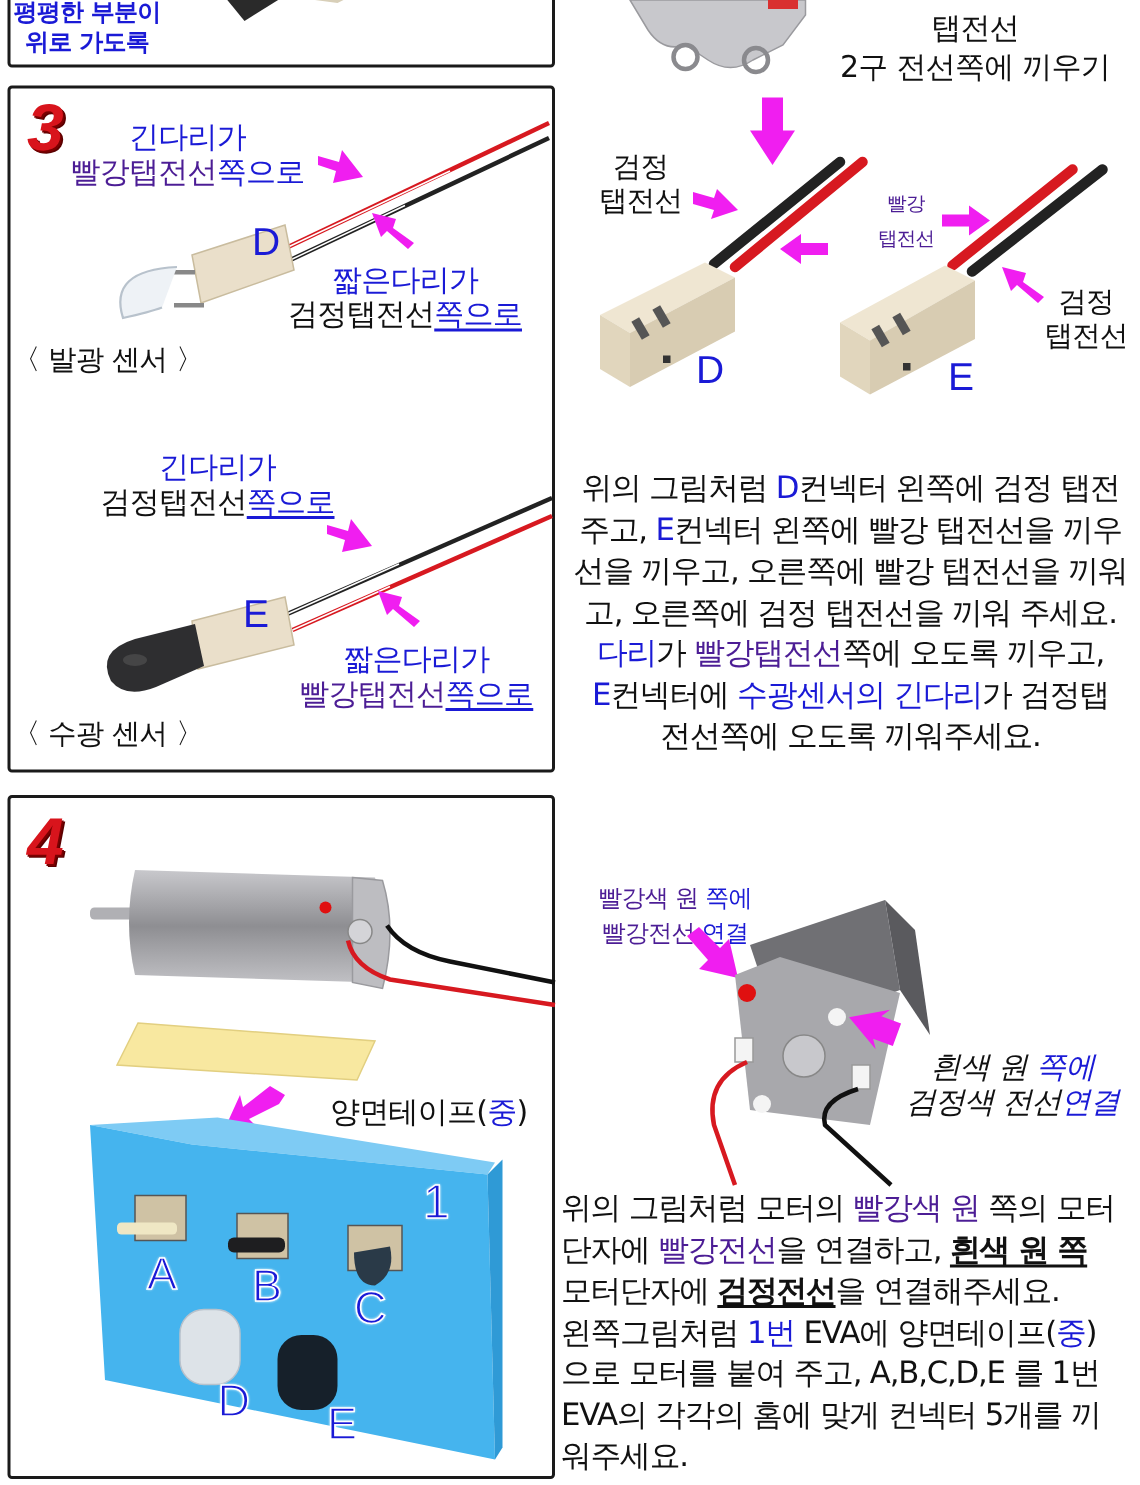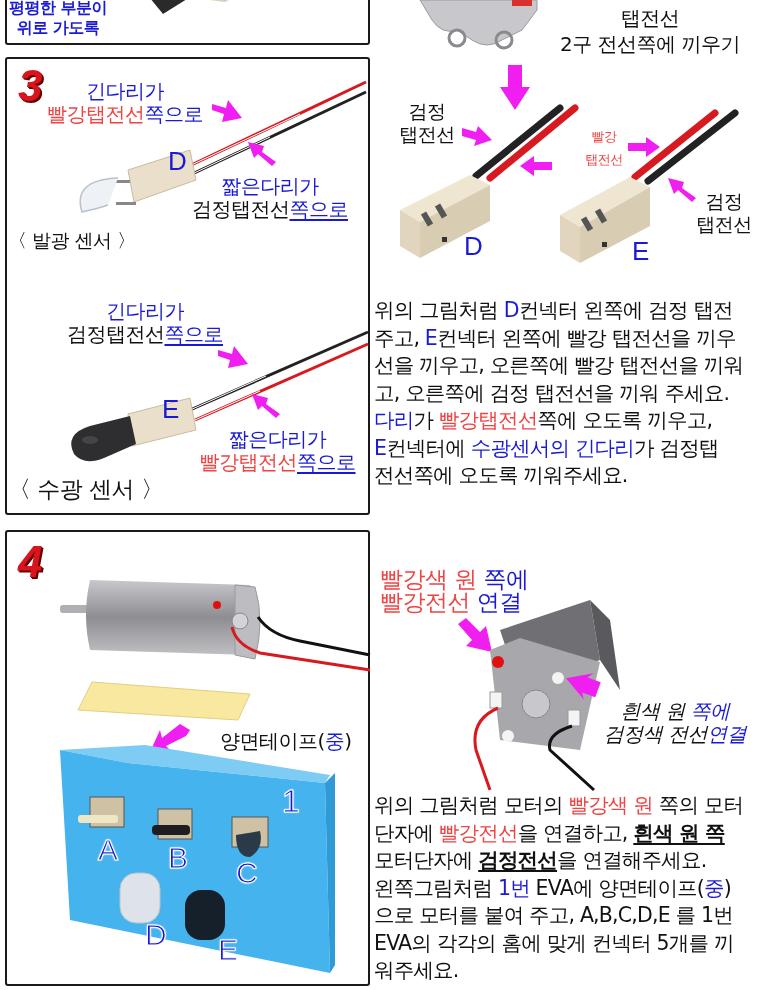--- a/index.html
+++ b/index.html
@@ -1,19 +1,19 @@
 <!DOCTYPE html>
 <html><head>
 <meta charset="utf-8">
 <style>
   * { box-sizing: border-box; margin: 0; padding: 0; }
   html, body { width: 760px; height: 990px; background: #ffffff; overflow: hidden; }
   body { position: relative; font-family: "DejaVu Sans", "Liberation Sans", sans-serif; color: #111; }
   .box { position: absolute; border: 2px solid #1a1a1a; border-radius: 3px; background: #fff; }
-  .red { color: #ef4444; }
+  .red { color: #4c1d95; }
   .blue { color: #1a1ad6; }
   .blk { color: #111; }
   .step-num { position: absolute; font-family: "Liberation Sans", sans-serif; font-weight: bold; font-style: italic;
     color: #d8141c; font-size: 44px; line-height: 1; text-shadow: 1px 1px 0 #7a0000, 2px 2px 0 #5a0000; }
   .lbl { position: absolute; font-size: 19px; line-height: 23px; text-align: center; white-space: nowrap; letter-spacing: -0.5px; }
   .lbl-big { position: absolute; font-size: 21px; line-height: 26px; text-align: center; white-space: nowrap; letter-spacing: -0.5px; }
   .para { position: absolute; font-size: 20.5px; line-height: 27.5px; letter-spacing: -0.8px; white-space: nowrap; }
   .u { text-decoration: underline; text-underline-offset: 3px; }
   .bold { font-weight: bold; }
   .letter { position: absolute; font-family: "Liberation Sans", sans-serif; color: #1a1ad6; font-size: 26px; line-height: 1; }
@@ -148,23 +148,23 @@
 <svg width="30" height="24" style="left:218px; top:346px;">
   <polygon points="0,4 14,8 16,0 30,18 10,22 12,14 0,10" fill="#f01ef0"></polygon>
 </svg>
 <svg width="28" height="24" style="left:252px; top:394px;">
   <polygon points="28,20 14,10 16,4 0,0 6,16 10,12 24,24" fill="#f01ef0"></polygon>
 </svg>
 <div class="lbl" style="left:190px; top:428px; width:175px; font-size:20px;">
   <div class="blue">짧은다리가</div>
   <div><span class="red">빨강탭전선</span><span class="blue u">쪽으로</span></div>
 </div>
-<div class="lbl blk" style="left:8px; top:478px; text-align:left; font-size:23px;">〈 수광 센서 〉</div>
-
-<div class="para" id="step3-para" style="left:374px; top:297px; width:386px;">
+<div class="lbl blk" style="left:8px; top:478px; text-align:left; font-size:19px;">〈 수광 센서 〉</div>
+
+<div class="para" id="step3-para" style="left:374px; top:312px; width:386px;text-align:center;">
     <div><span class="blk">위의 그림처럼 </span><span class="blue">D</span><span class="blk">컨넥터 왼쪽에 검정 탭전</span></div>
     <div><span class="blk">주고, </span><span class="blue">E</span><span class="blk">컨넥터 왼쪽에 빨강 탭전선을 끼우</span></div>
     <div><span class="blk">선을 끼우고, 오른쪽에 빨강 탭전선을 끼워</span></div>
     <div><span class="blk">고, 오른쪽에 검정 탭전선을 끼워 주세요.</span></div>
     <div><span class="blue">다리</span><span class="blk">가 </span><span class="red">빨강탭전선</span><span class="blk">쪽에 오도록 끼우고,</span></div>
     <div><span class="blue">E</span><span class="blk">컨넥터에 </span><span class="blue">수광센서의 긴다리</span><span class="blk">가 검정탭</span></div>
     <div><span class="blk">전선쪽에 오도록 끼워주세요.</span></div>
   </div>
 
 <div class="box" style="left:5px; top:530px; width:365px; height:456px;"></div>
@@ -211,21 +211,21 @@
   <rect x="60" y="128" width="40" height="50" rx="16" fill="#dde3e8" stroke="#b8c2cc"></rect>
   <rect x="125" y="145" width="40" height="50" rx="16" fill="#16202a"></rect>
 </svg>
 <div class="letter-out" style="left:282px; top:785px; font-size:32px;">1</div>
 <div class="letter-out" style="left:98px; top:835px;">A</div>
 <div class="letter-out" style="left:168px; top:843px;">B</div>
 <div class="letter-out" style="left:236px; top:858px;">C</div>
 <div class="letter-out" style="left:145px; top:920px;">D</div>
 <div class="letter-out" style="left:218px; top:935px;">E</div>
 
-<div class="lbl" style="left:380px; top:568px; width:140px; font-size:23px;text-align:center;">
+<div class="lbl" style="left:380px; top:587px; width:140px; font-size:16px;text-align:center;">
   <div><span class="red">빨강색 원</span><span class="blue"> 쪽에</span></div>
   <div><span class="red">빨강전선</span><span class="blue"> 연결</span></div>
 </div>
 <svg width="34" height="34" style="left:458px; top:618px;">
   <polygon points="0,6 8,0 22,14 28,8 34,34 8,28 14,22" fill="#f01ef0"></polygon>
 </svg>
 <svg width="200" height="190" style="left:470px; top:600px;">
   <polygon points="30,30 120,0 130,60 50,90" fill="#707074"></polygon>
   <polygon points="120,0 140,20 150,90 130,60" fill="#5a5a5e"></polygon>
   <polygon points="20,50 50,38 130,62 110,150 30,140" fill="#a8a8ac"></polygon>

